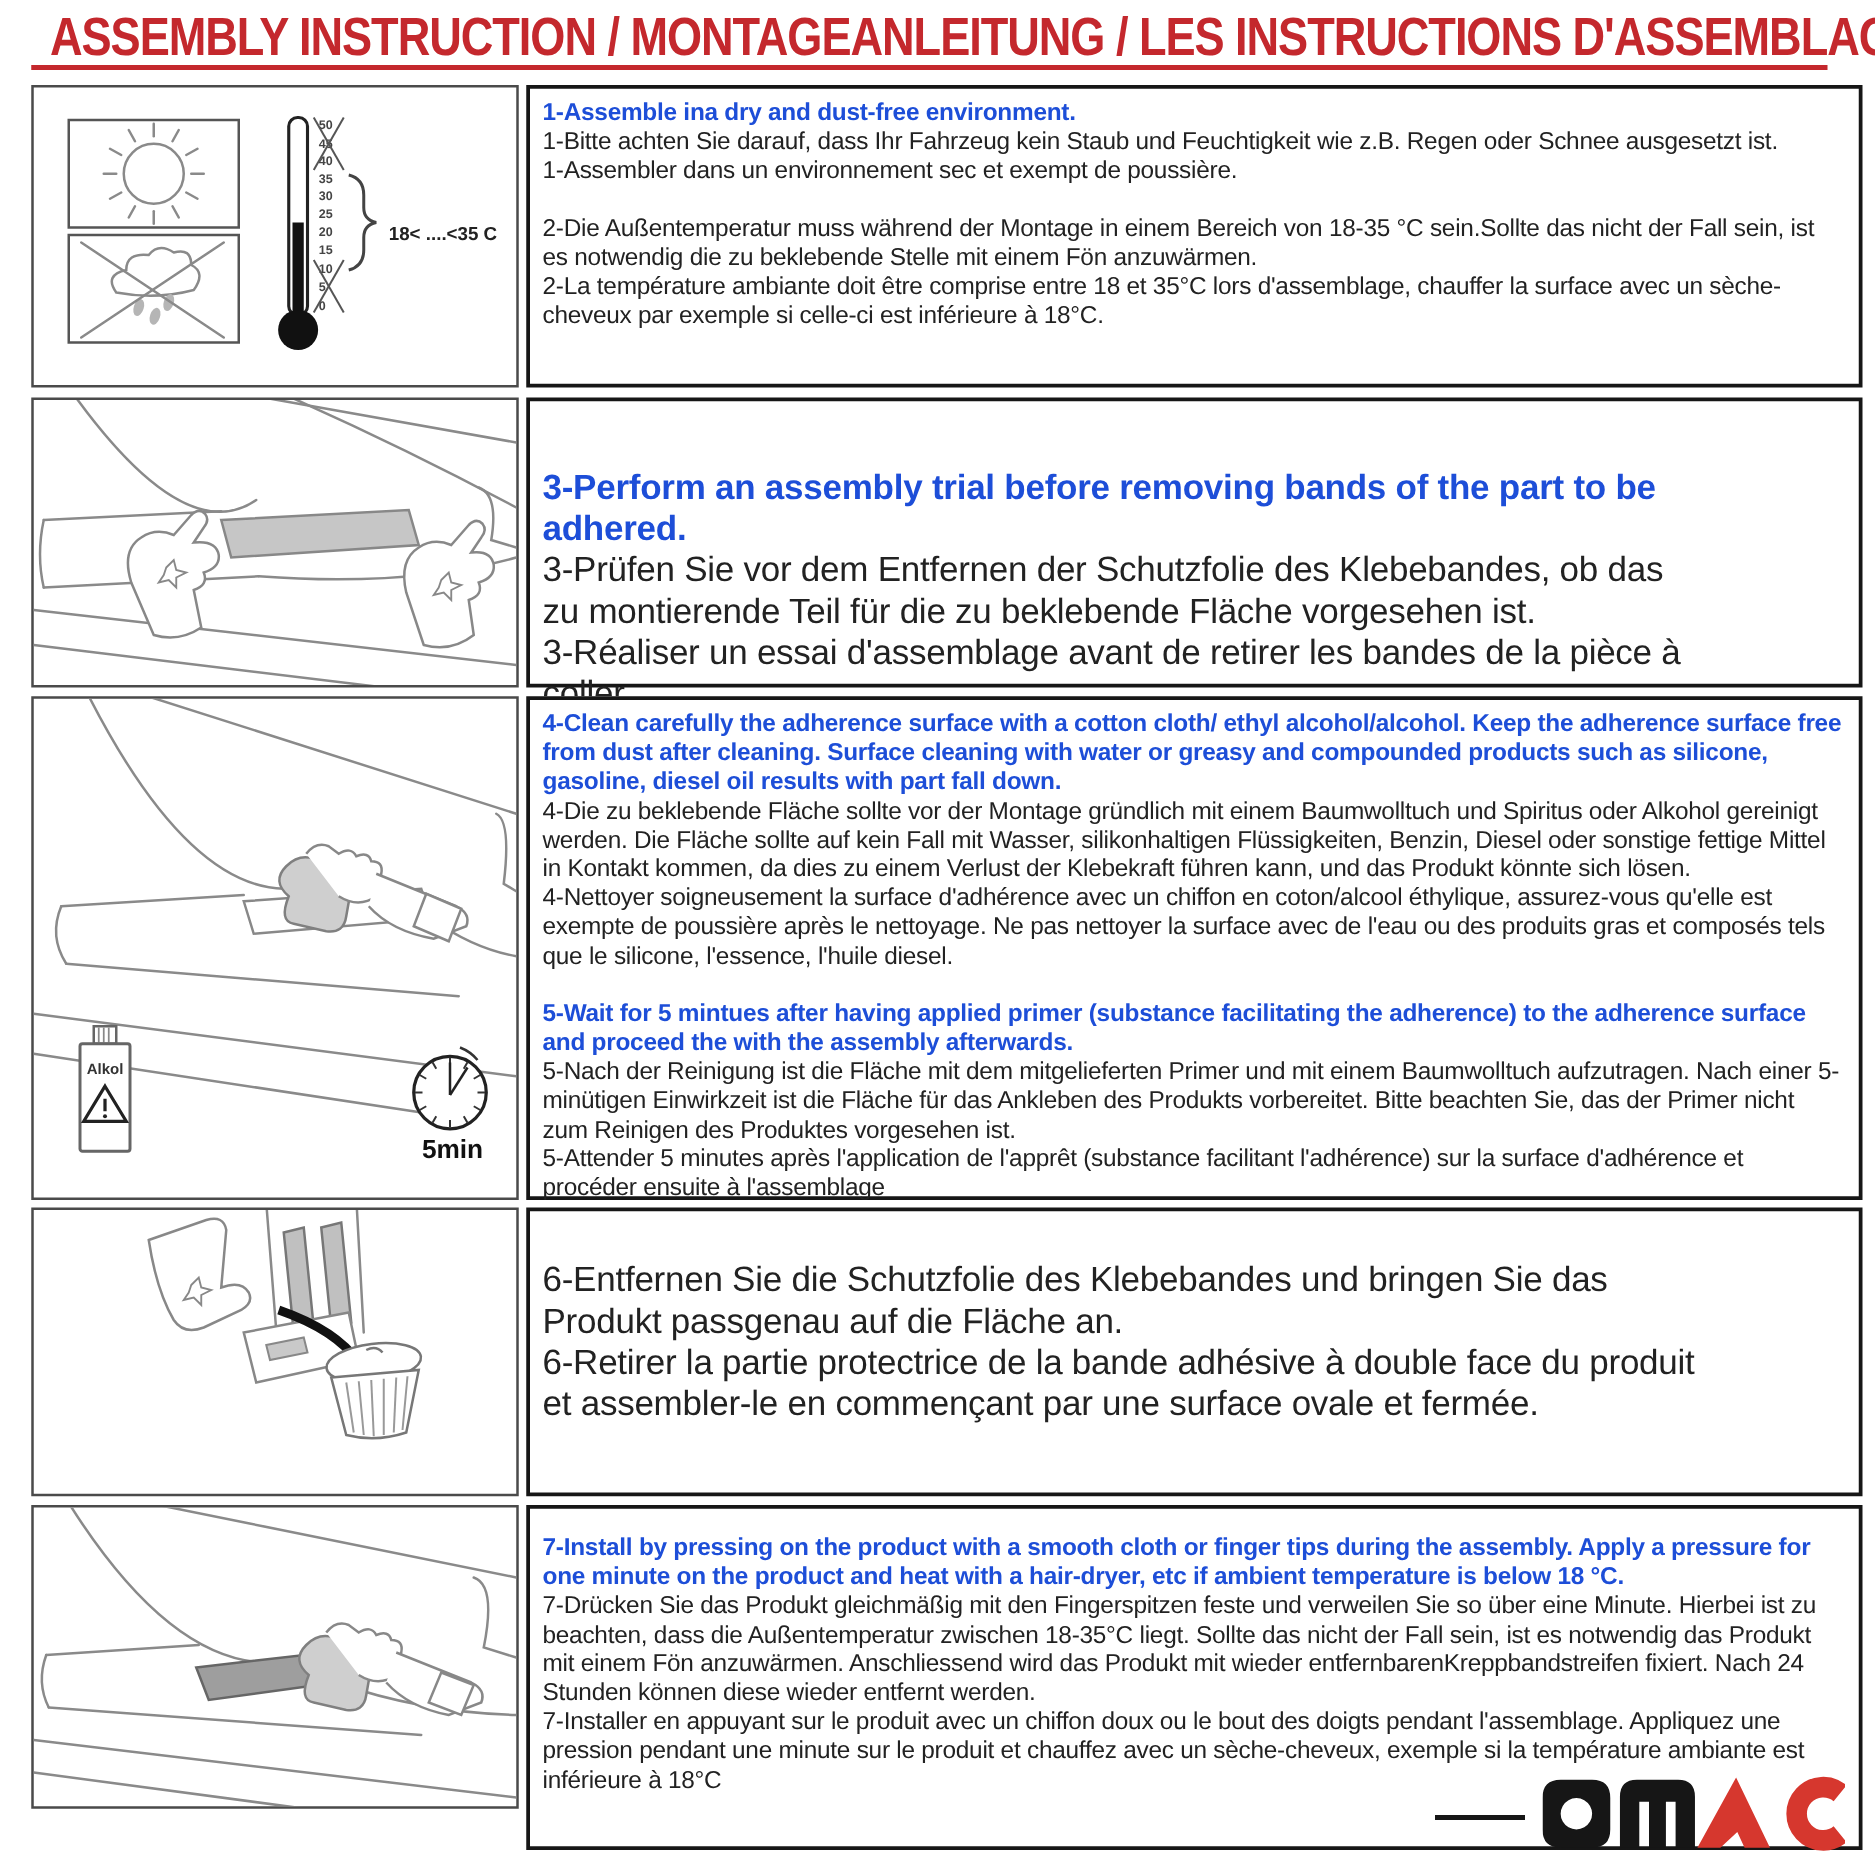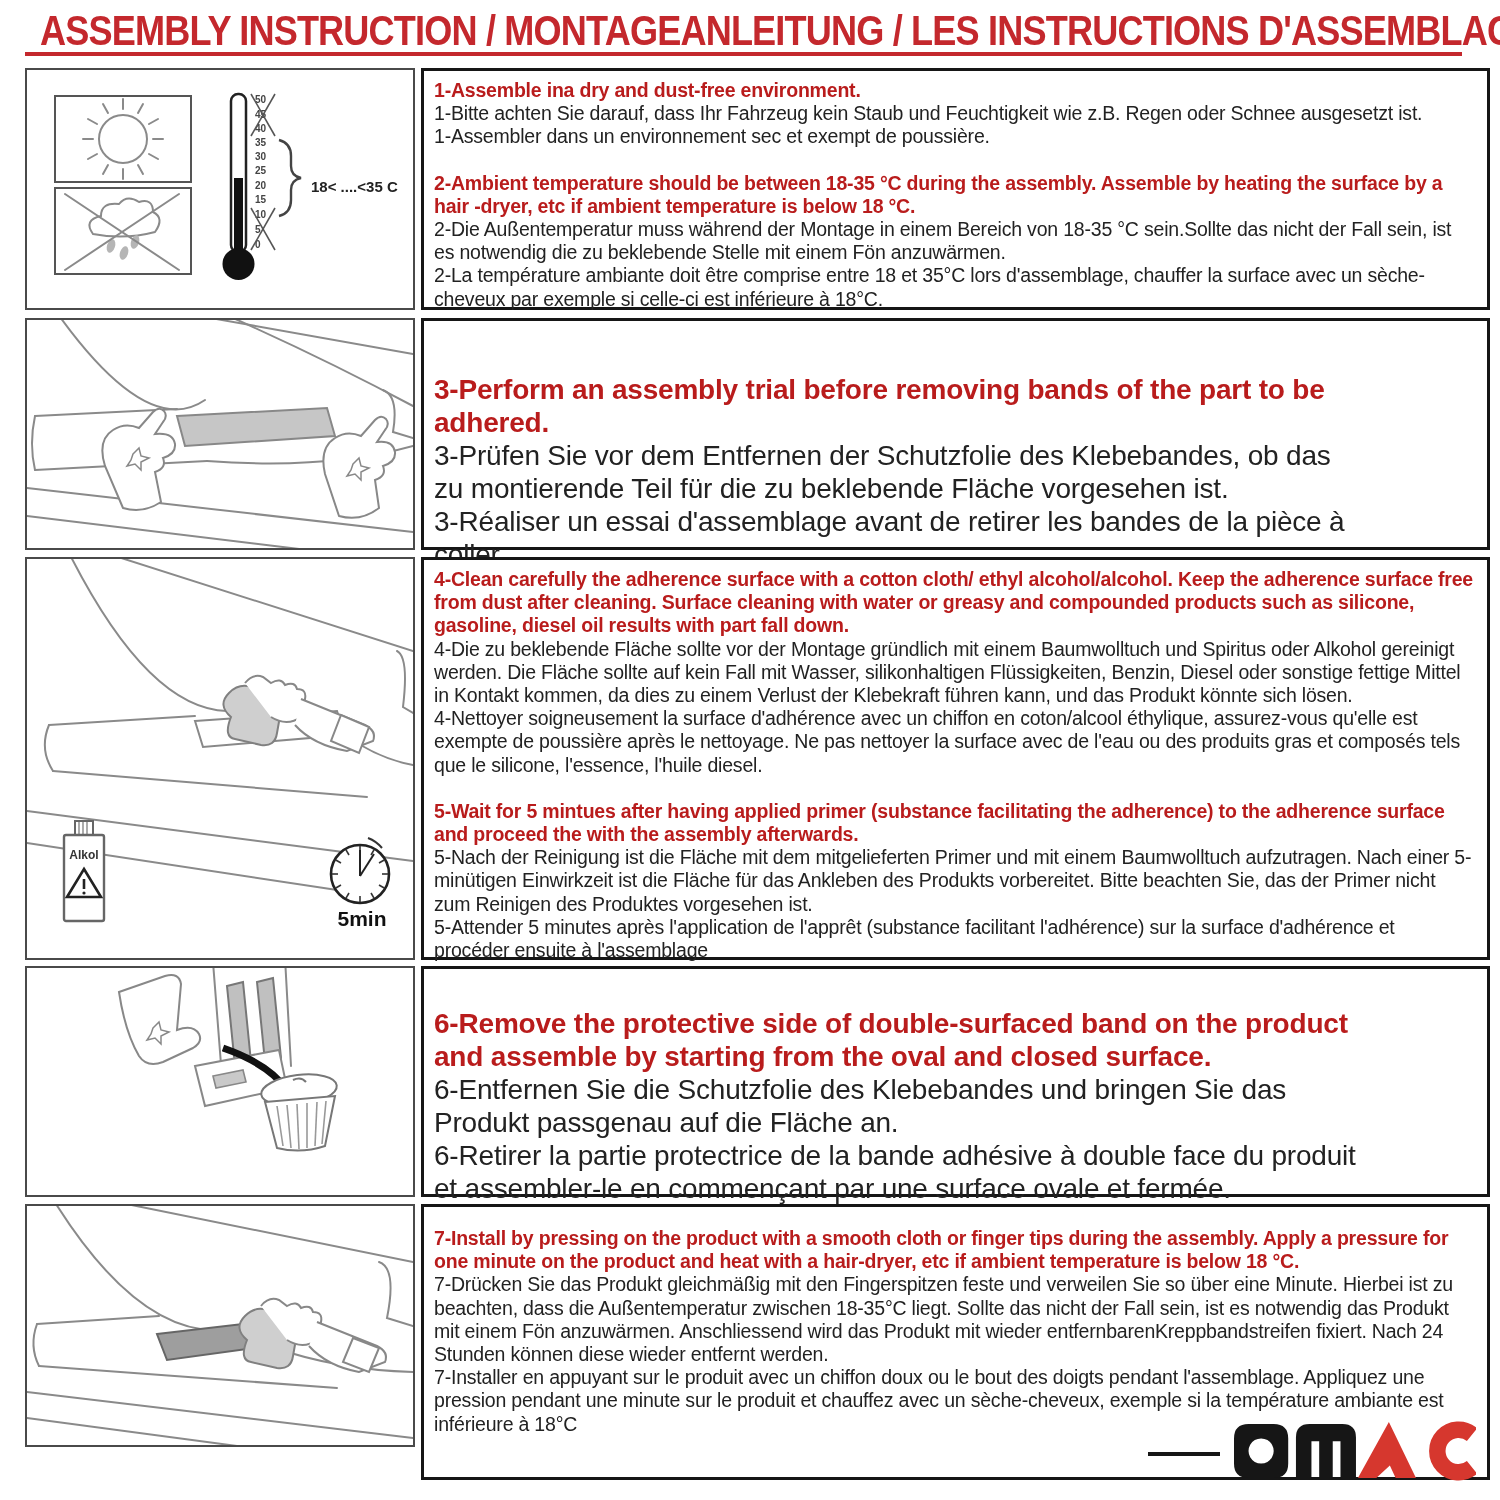--- a/index.html
+++ b/index.html
@@ -10,21 +10,21 @@
          transform:scaleX(.84);transform-origin:left center;}
   .title-rule{position:absolute;top:52px;left:25px;width:1437px;height:4px;background:#c4282d;}
   .row{position:absolute;left:25px;width:1465px;display:flex;gap:6px;align-items:flex-start;}
   .figbox{width:390px;flex:0 0 390px;border:2px solid #4a4a4a;background:#fff;box-sizing:border-box;}
   .figbox svg{display:block;width:100%;height:100%;}
   .textbox{flex:1;border:3px solid #161616;background:#fff;box-sizing:border-box;
            padding:8px 12px 8px 10px;}
   .p{margin:0;}
   .small .p{font-size:19.5px;line-height:23.2px;letter-spacing:-.2px;color:#222;}
   .big .p{font-size:28px;line-height:33px;letter-spacing:-.2px;color:#222;max-width:930px;}
-  .p.b{font-weight:700;color:#b91c1c;}
+  .p.b{font-weight:700;color:#1d4ed8;}
   .spacer{height:23px;}
   .pad-lg{padding-top:52px;}
   .pad-md{padding-top:38px;}
   .ln{fill:none;stroke:#8a8a8a;stroke-width:2;stroke-linecap:round;}
   .logo{position:absolute;right:24px;bottom:18px;display:flex;align-items:center;gap:14px;}
   .logo-dash{width:72px;height:4px;background:#161616;margin-top:6px;}
 </style>
 </head>
 <body>
 
@@ -92,21 +92,20 @@
           <path d="M252,70 q12,3 12,16 v10 q0,10 10,12 q-10,2 -10,12 v10 q0,13 -12,16" fill="none" stroke="#444" stroke-width="2.4"></path>
           <text x="284" y="122" font-size="15" font-weight="700" fill="#222">18&lt; ....&lt;35 C</text>
         </g>
       </svg>
     </div>
     <div class="textbox small" style="height:242px">
       <div class="p b">1-Assemble ina dry and dust-free environment.</div>
       <div class="p">1-Bitte achten Sie darauf, dass Ihr Fahrzeug kein Staub und Feuchtigkeit wie z.B. Regen oder Schnee ausgesetzt ist.</div>
       <div class="p">1-Assembler dans un environnement sec et exempt de poussière.</div>
       <div class="spacer"></div>
-      <div class="p b">2-Ambient temperature should be between 18-35 °C  during the assembly. Assemble by heating the surface by a hair -dryer, etc if ambient temperature is below 18 °C.</div>
       <div class="p">2-Die Außentemperatur muss während der Montage in einem Bereich von 18-35 °C  sein.Sollte das nicht der Fall sein, ist es notwendig die zu beklebende Stelle mit einem Fön anzuwärmen.</div>
       <div class="p">2-La température ambiante doit être comprise entre 18 et 35°C lors d'assemblage, chauffer la surface avec un sèche-cheveux par exemple si celle-ci est inférieure à 18°C.</div>
     </div>
   </section>
 
   <section class="row" style="top:318px;height:232px">
     <div class="figbox" style="height:232px">
       <svg viewBox="0 0 386 228">
         <path d="M28,-10 Q120,120 178,80" class="ln"></path>
         <path d="M150,-8 L386,34" class="ln"></path>
@@ -226,21 +225,20 @@
               <line x1="-6" y1="13" x2="-2" y2="56"></line>
             <line x1="4" y1="12" x2="6" y2="57"></line>
               <line x1="14" y1="11" x2="14" y2="56"></line>
             <line x1="24" y1="10" x2="22" y2="54"></line>
               <line x1="33" y1="9" x2="29" y2="52"></line>
           </g>
         </g>
       </svg>
     </div>
     <div class="textbox big pad-md" style="height:231px">
-      <div class="p b">6-Remove the protective side of double-surfaced band on the product and assemble by starting from the oval and closed surface.</div>
       <div class="p">6-Entfernen Sie die Schutzfolie des Klebebandes und bringen Sie das Produkt passgenau auf die Fläche an.</div>
       <div class="p">6-Retirer la partie protectrice de la bande adhésive à double face du produit et assembler-le en commençant par une surface ovale et fermée.</div>
     </div>
   </section>
 
   <section class="row" style="top:1204px;height:192px">
     <div class="figbox" style="height:243px">
       <svg viewBox="0 0 386 239">
         <path d="M24,-10 Q110,130 196,124" class="ln"></path>
         <path d="M60,-10 L386,56" class="ln"></path>

